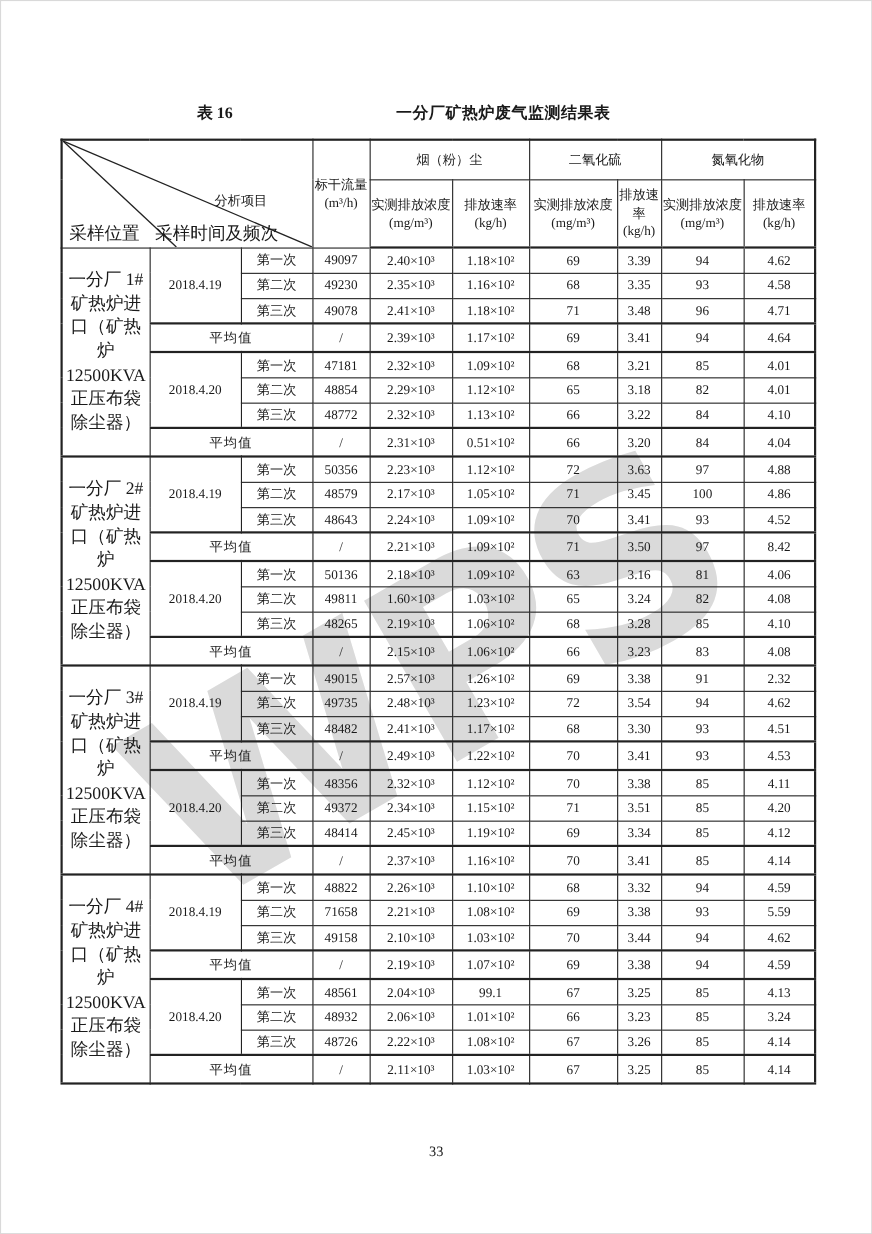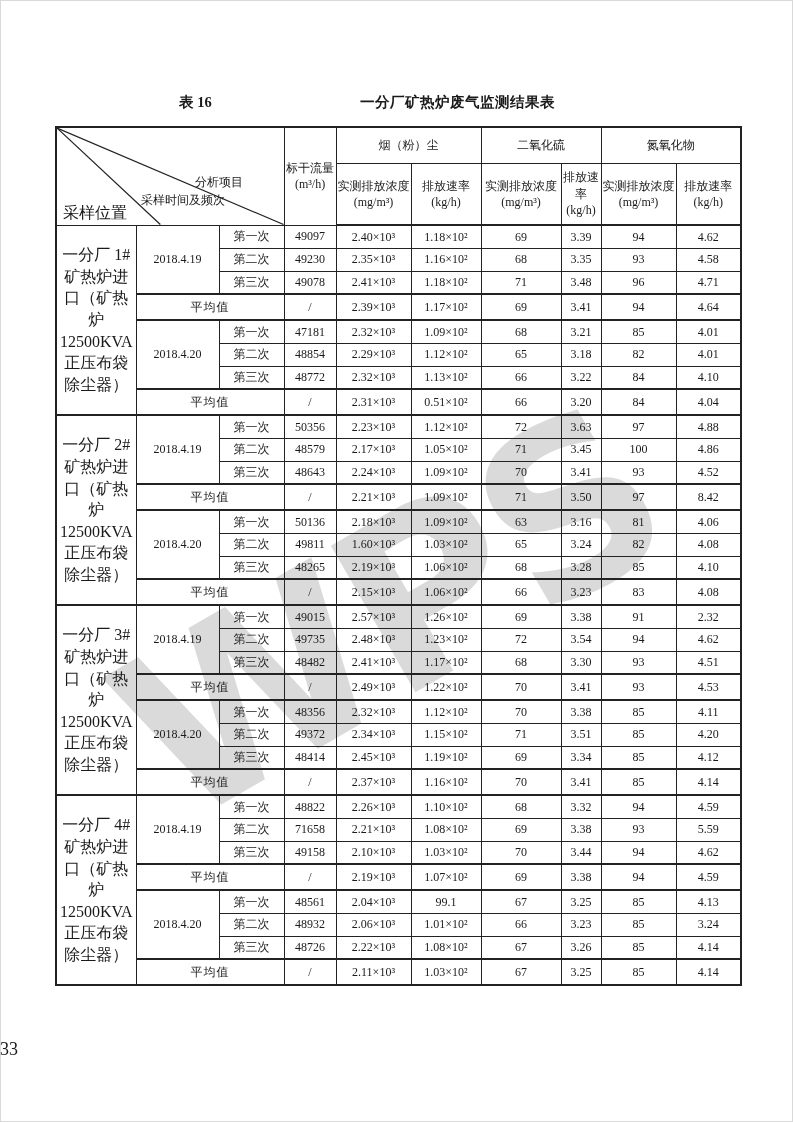--- a/index.html
+++ b/index.html
@@ -34,28 +34,28 @@
     overflow:hidden;
   }
   table.mon{border:2px solid #222;}
   thead tr.h1{height:36px;}
   thead tr.h2{height:62px;margin-left:28px;}
   thead tr.h2 th{border-bottom:2px solid #222;}
   th.corner{position:relative;padding:0;}
   th.corner svg{position:absolute;left:0;top:0;width:100%;height:100%;}
   th.corner svg line{stroke:#222;stroke-width:1.2;}
   .c-ana{position:absolute;left:138px;top:26px;font-size:12px;margin-top:20px;}
-  .c-time{position:absolute;left:84px;top:64px;font-size:12px;}
+  .c-time{position:absolute;left:84px;top:74px;font-size:16px;}
   .c-loc{position:absolute;left:6px;top:74px;font-size:16px;}
   tbody tr{height:23px;}
   tbody tr.avg{height:26px;border-top:2px solid #222;border-bottom:2px solid #222;}
   td.loc{font-size:16px;line-height:1.55;padding:0 2px;border-bottom:2px solid #222;}
   td.b{font-weight:bold;font-family:"Liberation Serif","DejaVu Serif",serif;}
   td.avgl{letter-spacing:1px;}
-  .pagenum{position:absolute;left:0;top:1039px;width:793px;text-align:left;font-size:18px;z-index:3;}
+  .pagenum{position:absolute;left:0;top:1039px;width:793px;text-align:center;font-size:13px;z-index:3;}
 </style>
 </head>
 <body>
 
 <div class="page"></div>
 
 <div class="watermark">
   <span>WPS</span>
 </div>
 

